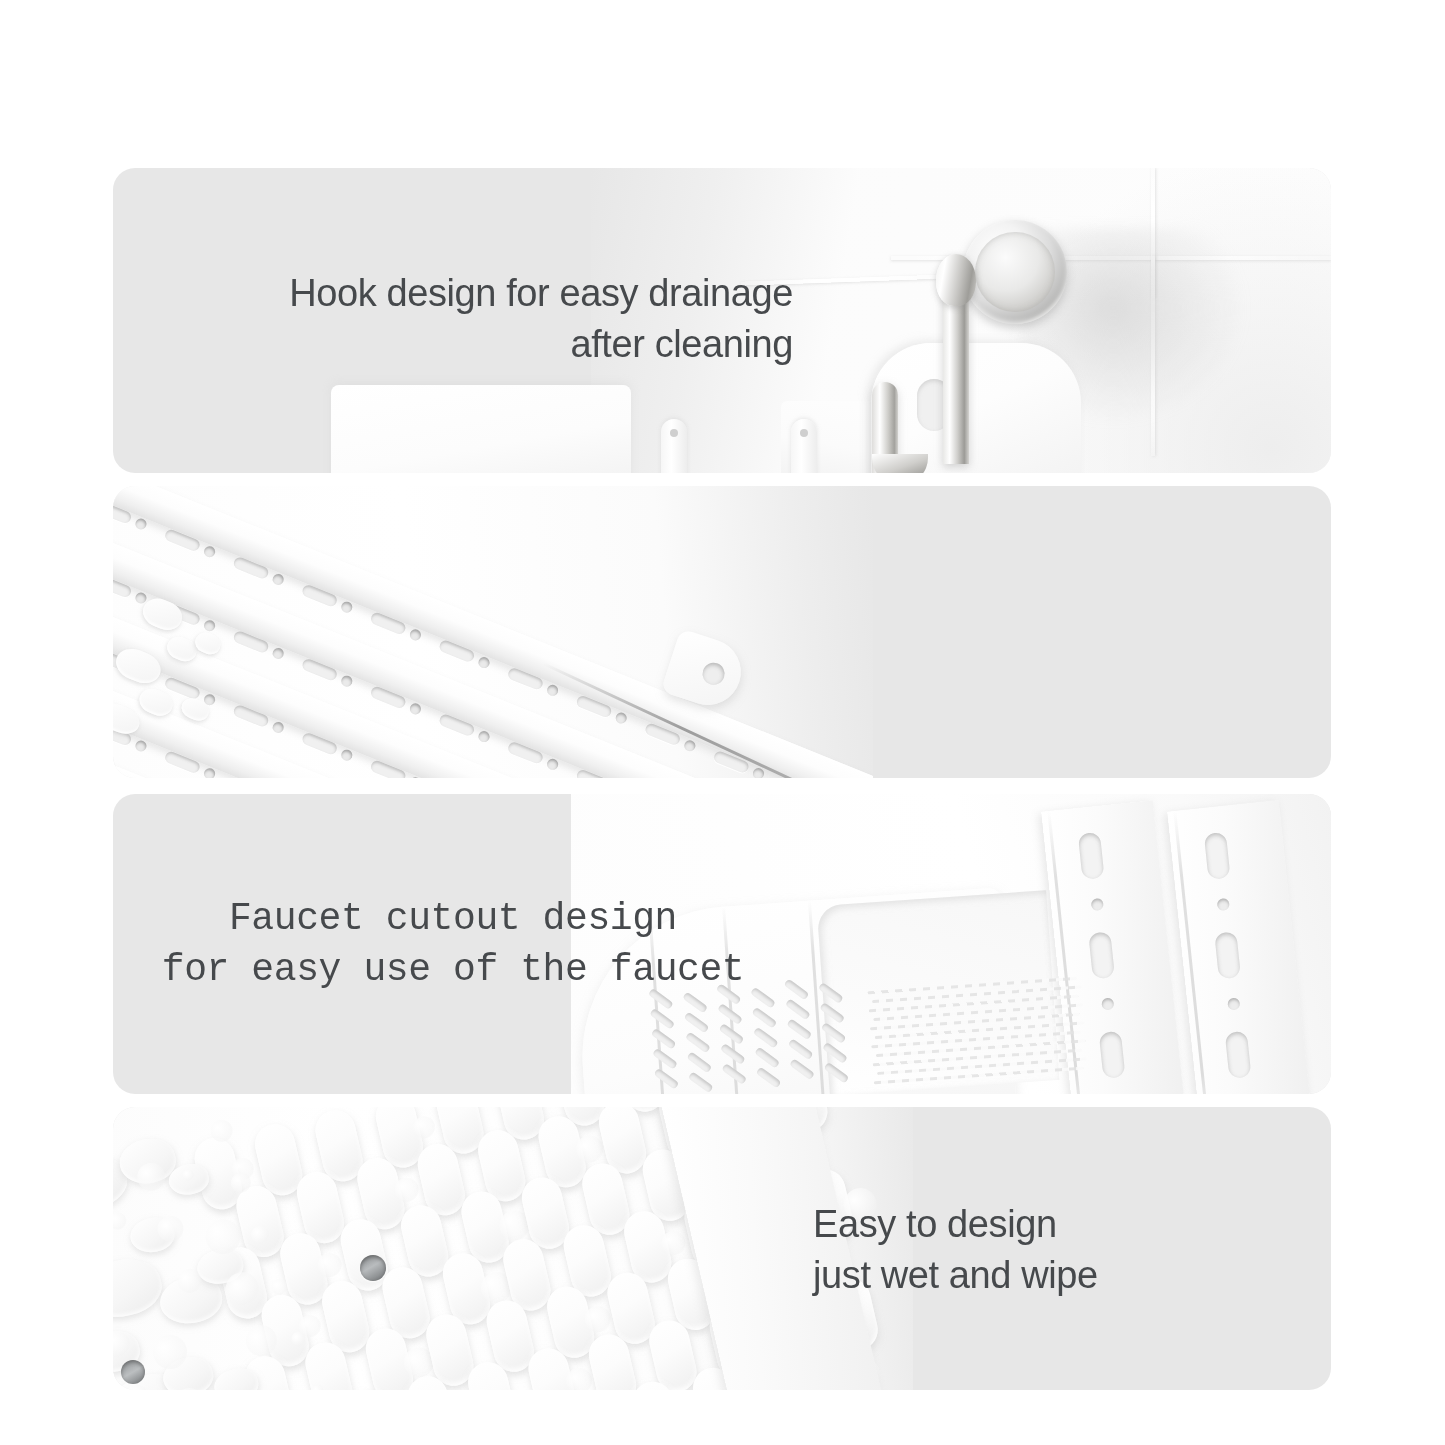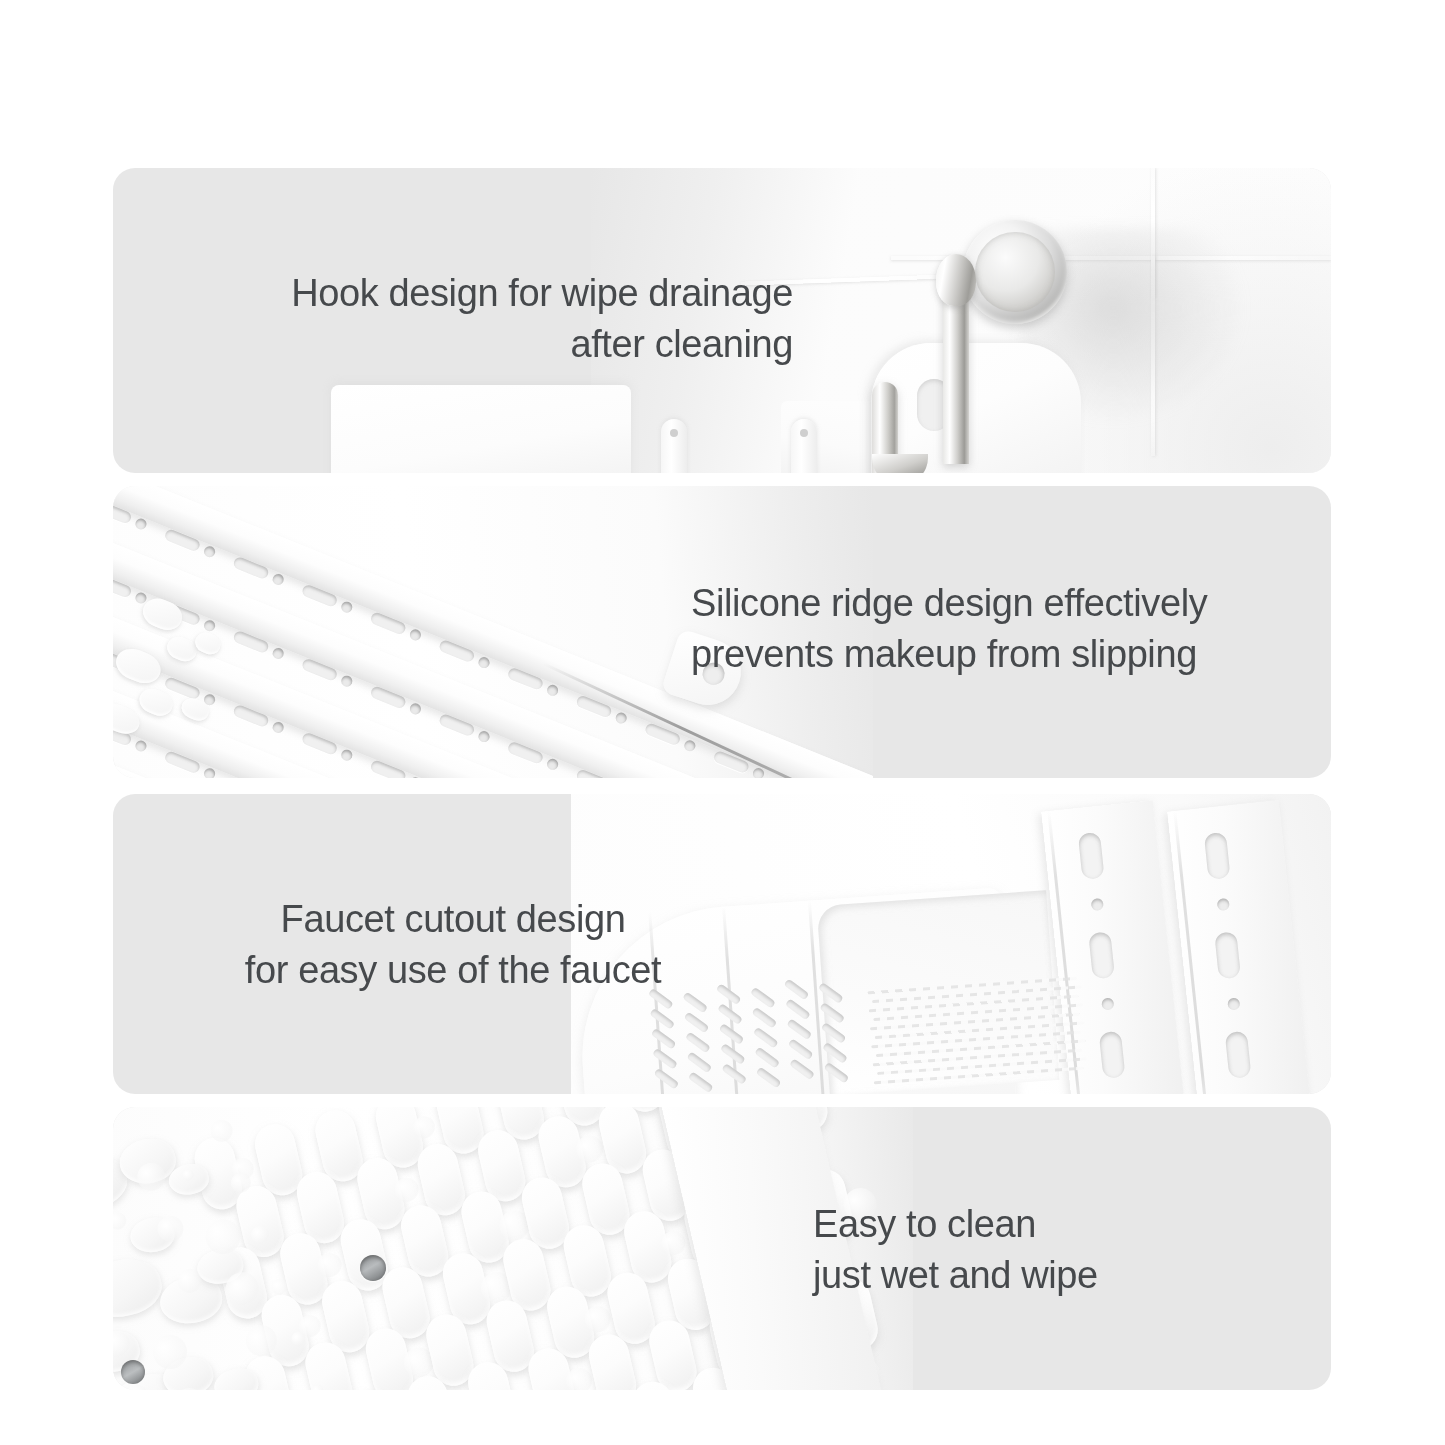--- a/index.html
+++ b/index.html
@@ -25,21 +25,21 @@
   
   .panel{
     position:absolute;
     left:113px; width:1218px;
     background:#e7e7e7;
     border-radius:22px;
     overflow:hidden;
   }
   #panel-1{ top:168px;  height:305px; }
   #panel-2{ top:486px;  height:292px; }
-  #panel-3{ top:794px;  height:300px; }
+  #panel-3{ top:794px;  height:300px;font-family:Liberation Mono, monospace; }
   #panel-4{ top:1107px; height:283px; }
 
   .caption{
     position:absolute;
     color:#46494c;
     font-size:38px;
     line-height:1.33;
     font-weight:400;
     letter-spacing:-0.4px;
     white-space:pre-line;
@@ -283,21 +283,21 @@
       <div class="p1-peg" style="left:70px;"></div>
       <div class="p1-peg" style="left:200px;"></div>
       <div class="p1-peg" style="left:440px;"></div>
       <div class="p1-mat"></div>
 
       <div class="hook-base"></div>
       <div class="hook-arm"></div>
       <div class="hook-stem"></div>
       <div class="hook-knob"></div>
     </div>
-    <p class="caption" id="caption-1">Hook design for wipe drainage
+    <p class="caption" id="caption-1">Hook design for easy drainage
 after cleaning</p>
   </section>
 
   <section class="panel" id="panel-2">
     <div class="p2-photo">
       <div id="p2-gen">
           <div class="ridge" style="left: -60px; top: -40px; width: 900px; transform: rotate(22deg);"></div>
           <div class="slotrow" style="left: -40px; top: 4px; width: 900px; transform: rotate(22deg);">
             <div class="slot" style="left: 26px;"></div>
             <div class="slot" style="left: 100px;"></div>
@@ -367,22 +367,20 @@
         <div class="bub" style="top:34px;left:46px;width:30px;height:22px;"></div>
         <div class="bub" style="top:62px;left:4px;width:46px;height:30px;"></div>
         <div class="bub" style="top:92px;left:40px;width:34px;height:24px;"></div>
         <div class="bub" style="top:120px;left:8px;width:42px;height:26px;"></div>
         <div class="bub" style="top:20px;left:70px;width:26px;height:20px;"></div>
         <div class="bub" style="top:86px;left:82px;width:28px;height:20px;"></div>
       </div>
       <div class="p2-tab"></div>
       <div class="p2-edge"></div>
     </div>
-    <p class="caption" id="caption-2">Silicone ridge design effectively
-prevents makeup from slipping</p>
   </section>
 
   <section class="panel" id="panel-3">
     <div class="p3-photo">
       <div class="p3-body">
         <div class="p3-vline" style="left:76px;"></div>
         <div class="p3-vline" style="left:150px;"></div>
         <div class="p3-vline" style="left:236px;"></div>
       </div>
       <div class="p3-cut"></div>
@@ -563,17 +561,17 @@
           <div class="foam" style="width: 20px; height: 20px; left: 180px; top: 60px;"></div>
           <div class="foam" style="width: 27px; height: 27px; left: 13px; top: 131px;"></div>
           <div class="foam" style="width: 34px; height: 34px; left: 66px; top: 202px;"></div>
           <div class="foam" style="width: 22px; height: 22px; left: 172px; top: 4px;"></div>
         </div>
       <div class="p4-hole"></div>
       <div class="p4-hole2"></div>
       <div class="p4-rimline"></div>
       <div class="p4-rim"></div>
     </div>
-    <p class="caption" id="caption-4">Easy to clean
+    <p class="caption" id="caption-4">Easy to design
 just wet and wipe</p>
   </section>
 
 </div>
 
 </body></html>

